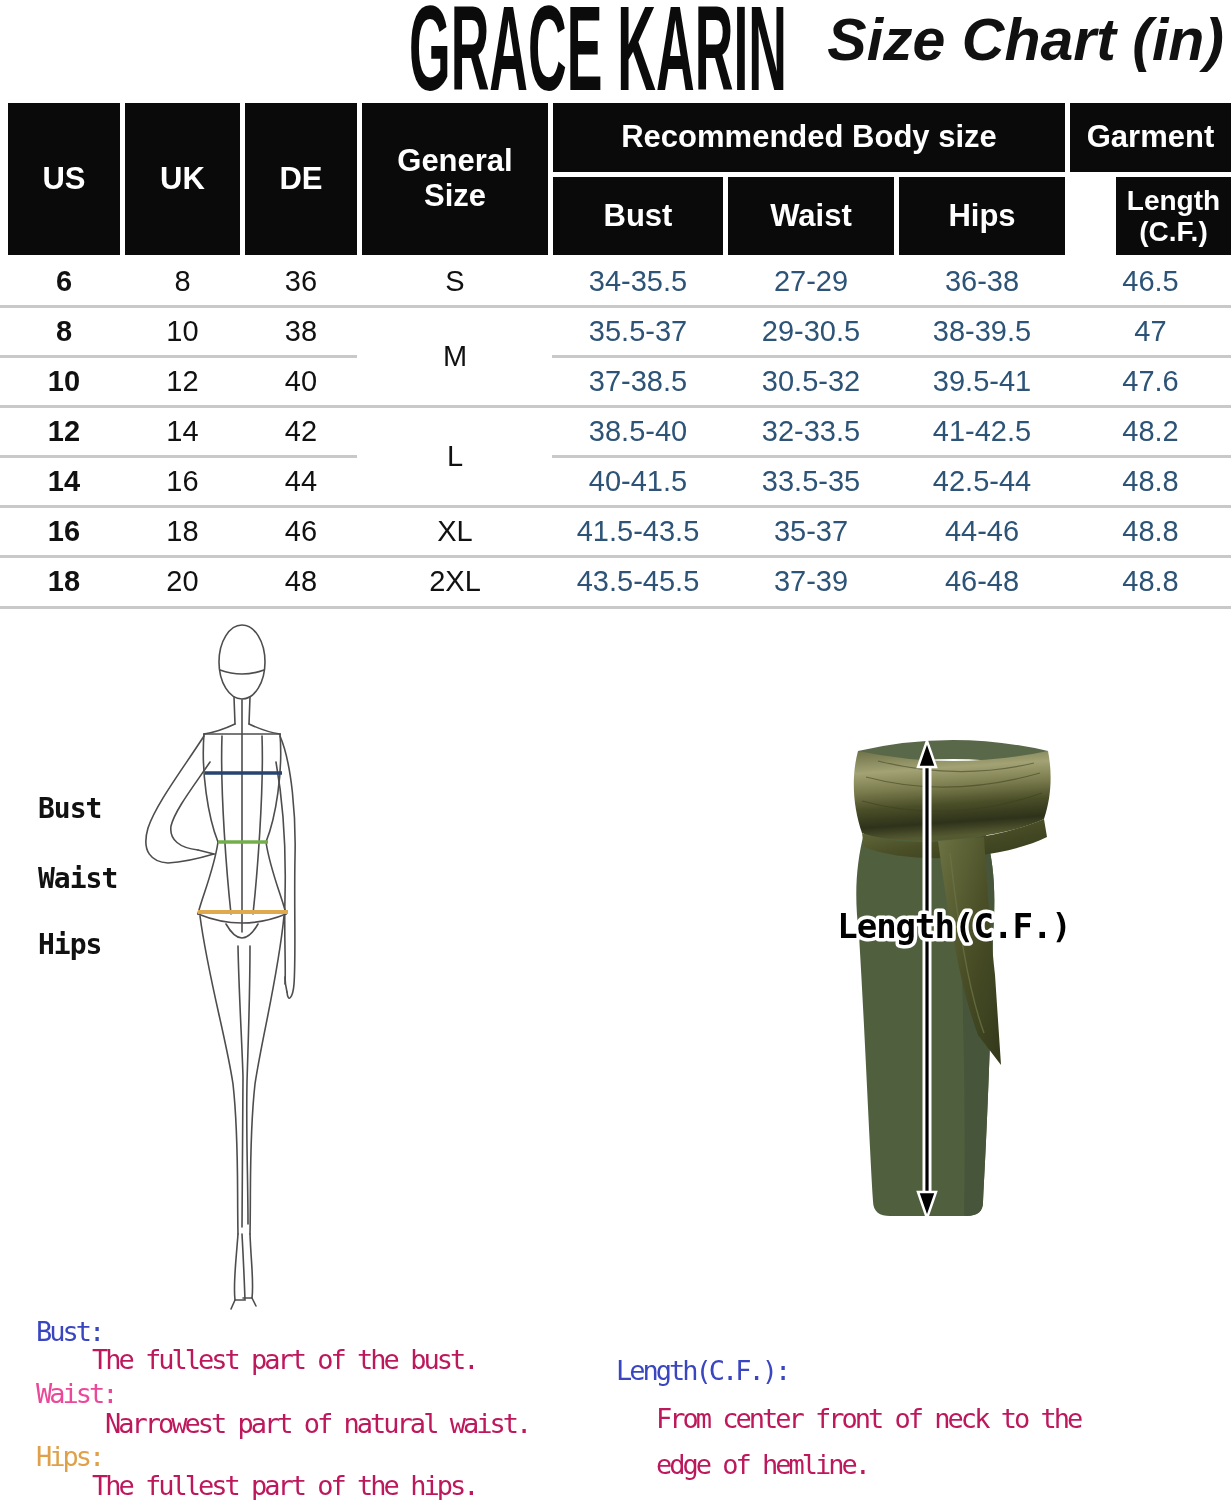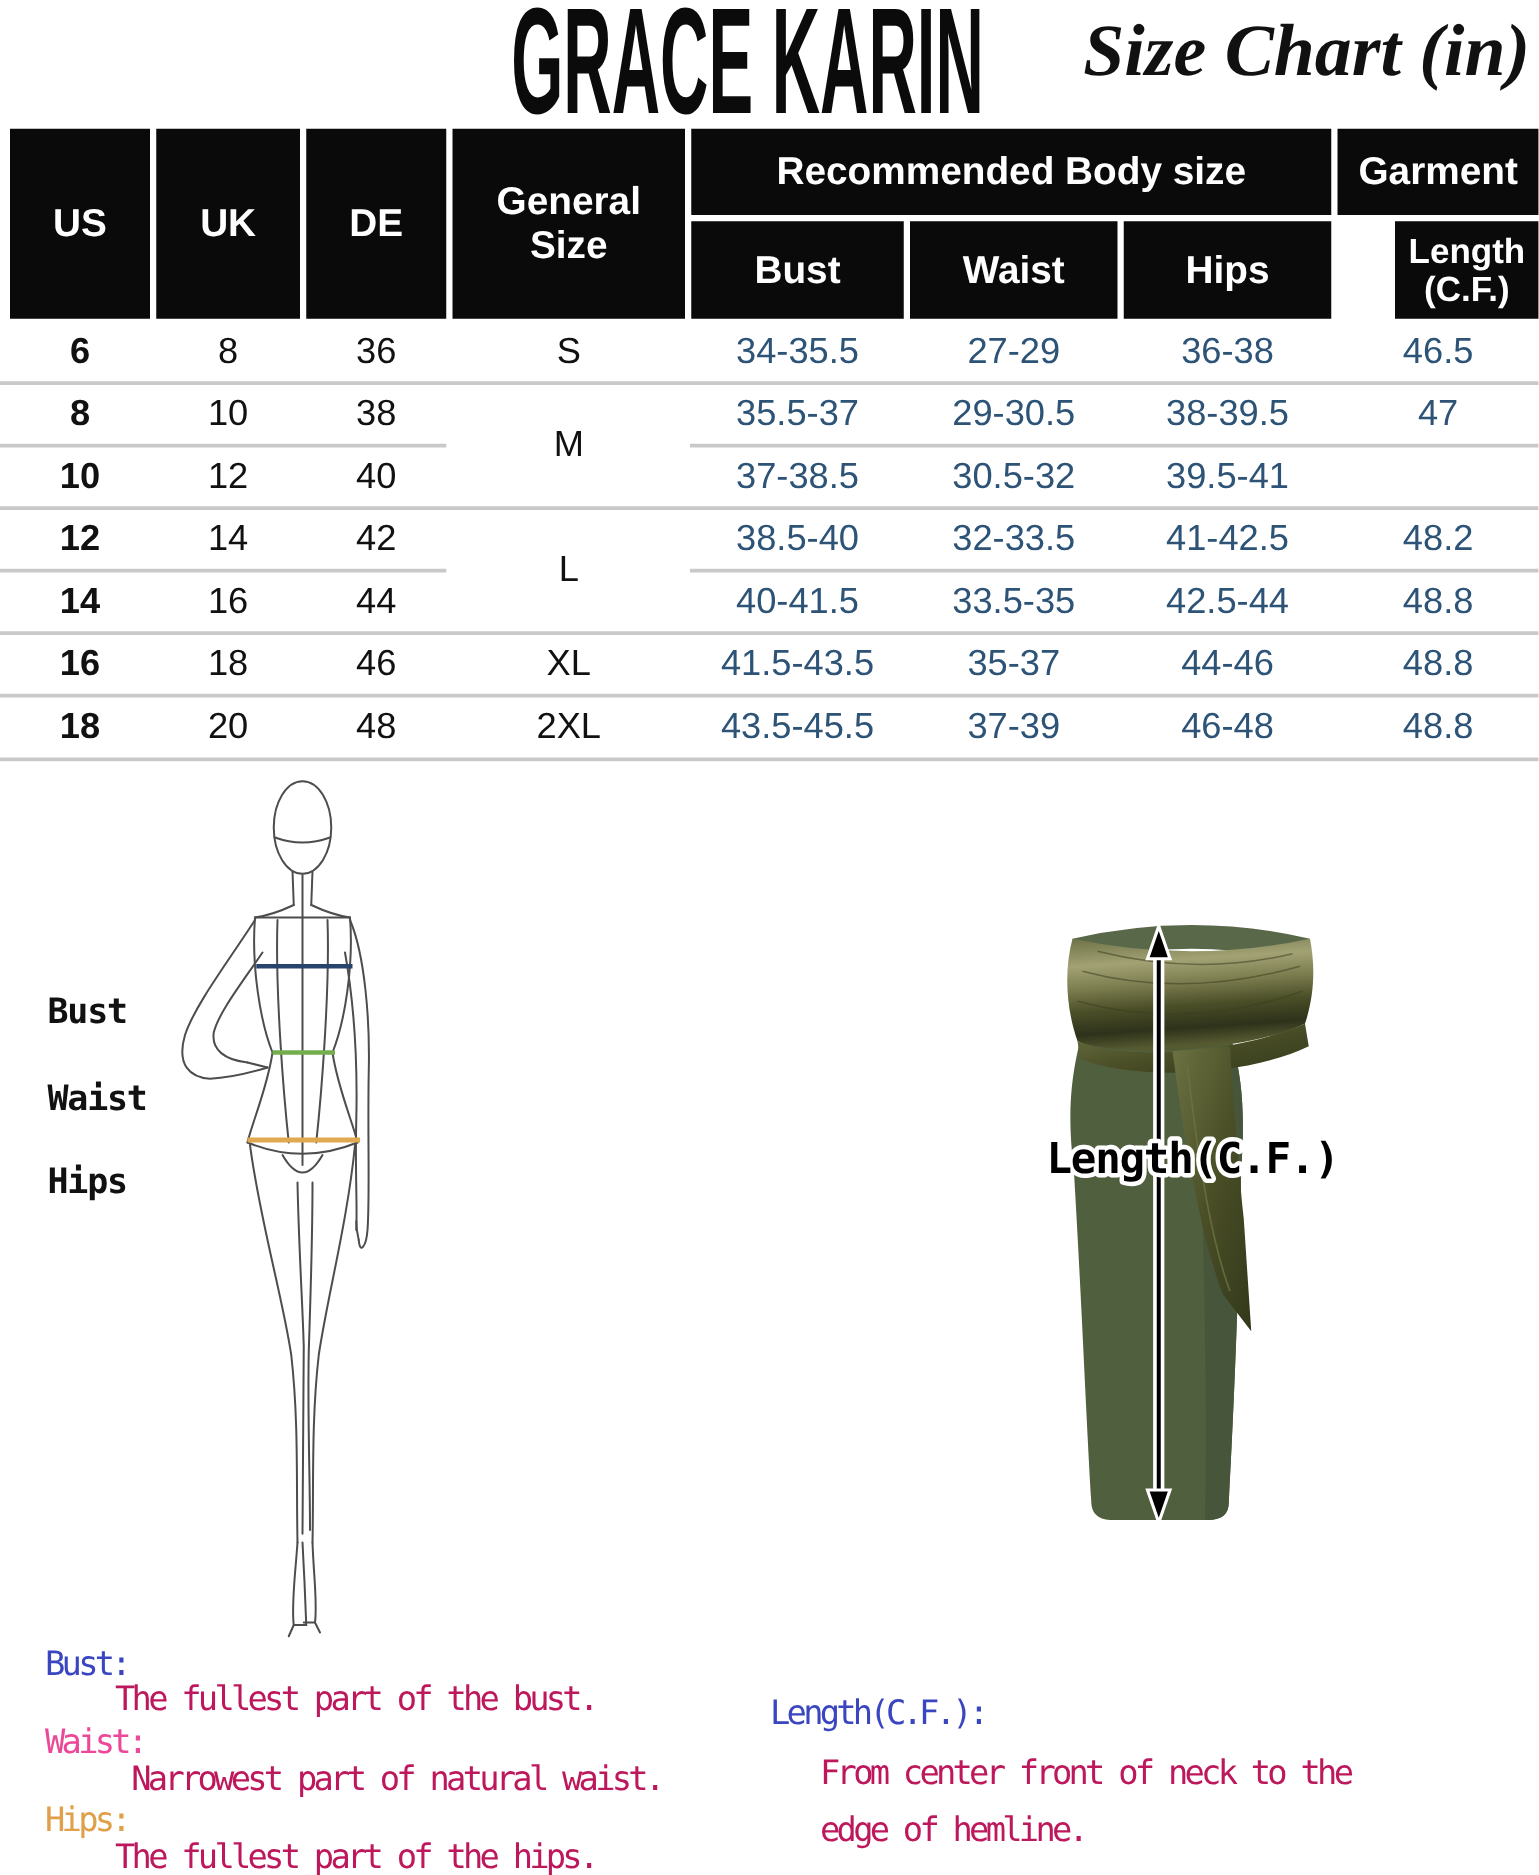--- a/index.html
+++ b/index.html
@@ -3,21 +3,21 @@
 <meta charset="utf-8">
 <style>
   html,body{margin:0;padding:0;background:#fff;}
   .page{position:relative;width:1231px;height:1500px;background:#fff;overflow:hidden;
         font-family:"Liberation Sans",sans-serif;}
   .abs{position:absolute;}
 
   
   .brand-svg{position:absolute;left:408px;top:0px;}
   .chart-title{position:absolute;left:810px;top:6px;width:414px;text-align:right;
-    font-family:Liberation Serif, serif;font-style:italic;font-weight:bold;
+    font-family:Liberation Sans, sans-serif;font-style:italic;font-weight:bold;
     font-size:59px;color:#111;white-space:nowrap;letter-spacing:0px;}
 
   
   .thead{position:absolute;left:8px;top:103px;width:1223px;display:grid;
     grid-template-columns:112px 115px 112px 186px 170px 166px 166px 161px;
     grid-template-rows:69px 78px;column-gap:5px;row-gap:5px;}
   .hcell{background:#0a0a0a;color:#fff;display:flex;flex-direction:column;
     align-items:center;justify-content:center;font-weight:bold;font-size:31px;
     line-height:1.12;text-align:center;}
   .span2r{grid-row:1/3;}
@@ -100,20 +100,21 @@
     <div class="cell val c6 r2">29-30.5</div>
     <div class="cell val c7 r2">38-39.5</div>
     <div class="cell val c8 r2">47</div>
 
     <div class="cell us c1 r3">10</div>
     <div class="cell c2 r3">12</div>
     <div class="cell c3 r3">40</div>
     <div class="cell val c5 r3">37-38.5</div>
     <div class="cell val c6 r3">30.5-32</div>
     <div class="cell val c7 r3">39.5-41</div>
+    <div class="cell val c8 r3">47.6</div>
 
     <div class="cell us c1 r4">12</div>
     <div class="cell c2 r4">14</div>
     <div class="cell c3 r4">42</div>
     <div class="cell gl">L</div>
     <div class="cell val c5 r4">38.5-40</div>
     <div class="cell val c6 r4">32-33.5</div>
     <div class="cell val c7 r4">41-42.5</div>
     <div class="cell val c8 r4">48.2</div>
 

